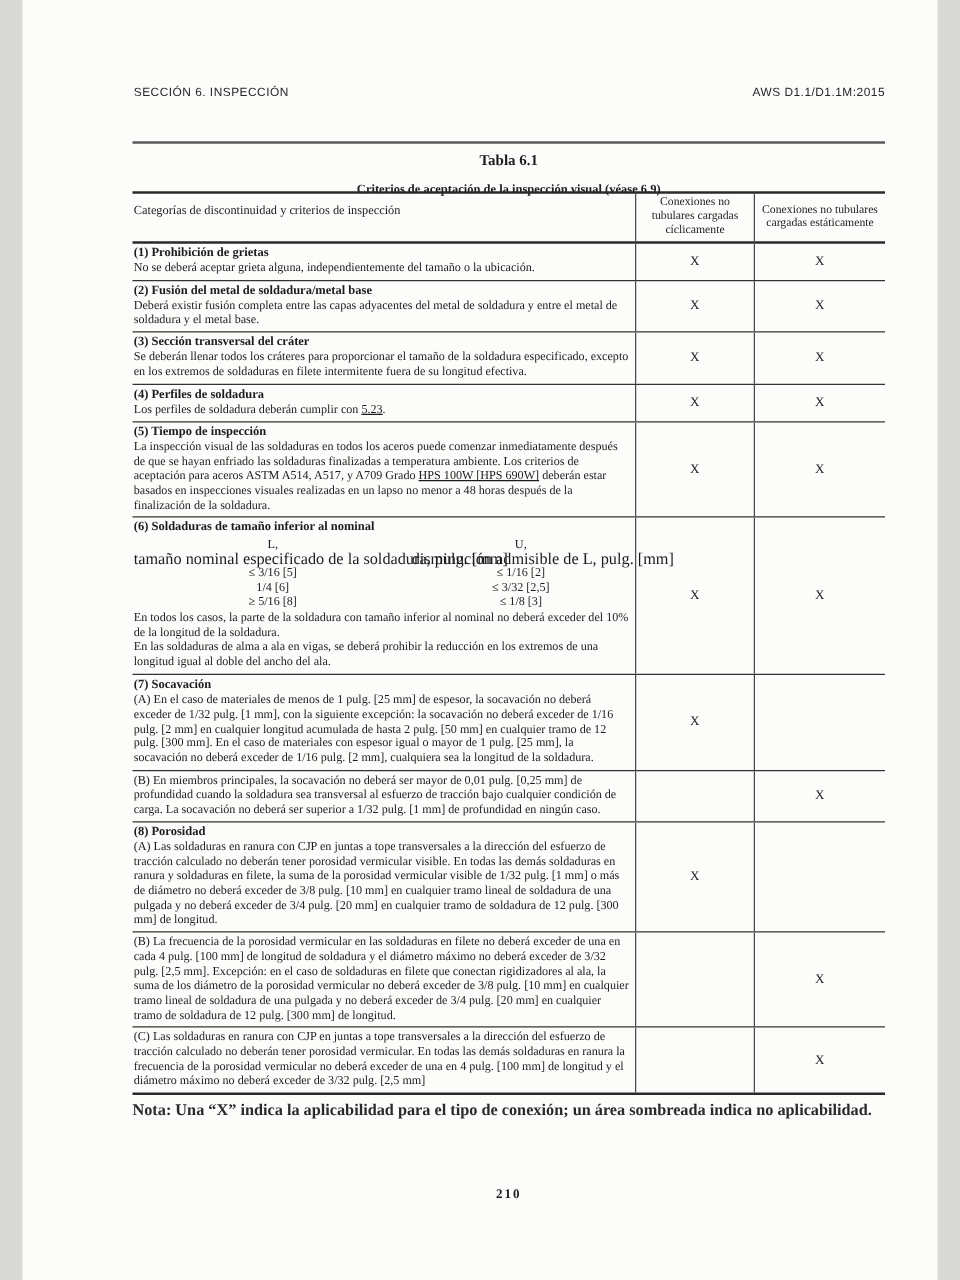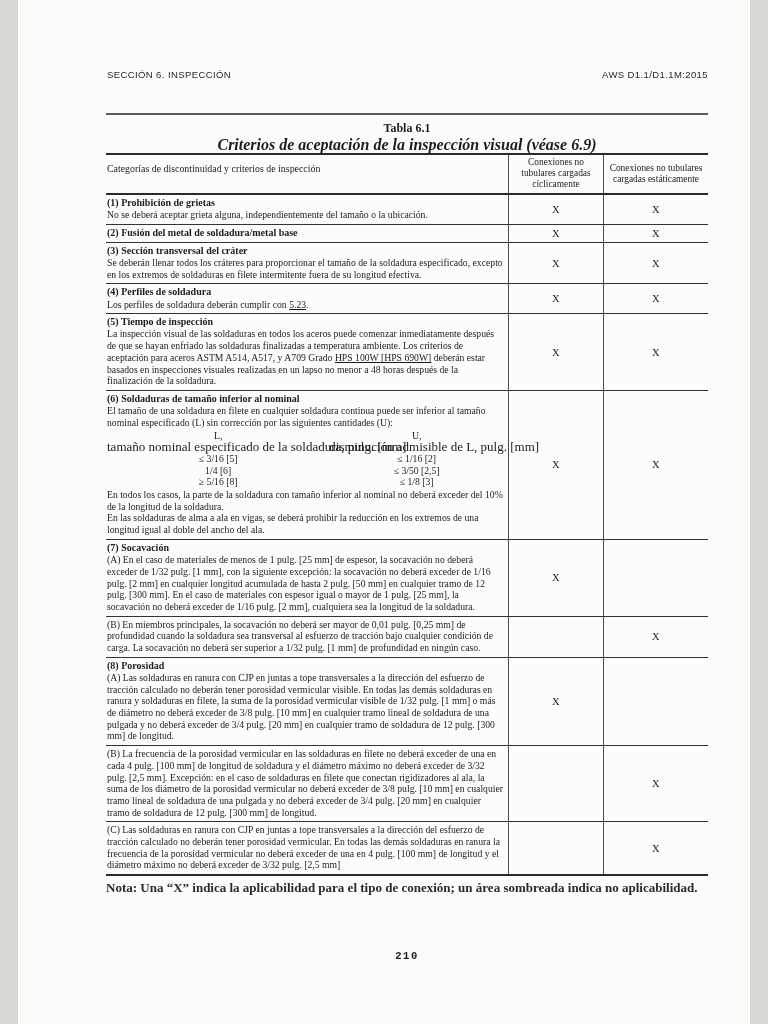--- a/index.html
+++ b/index.html
@@ -21,21 +21,21 @@
   }
   .pre-title-rule {
     position: absolute; top: 113px; left: 88px; width: 602px;
     border-top: 2px solid #3d3d3d; opacity: 0.85;
   }
   .title-wrap {
     position: absolute; top: 121px; left: 88px; width: 602px;
     text-align: center; font-weight: 700;
   }
   .title-1 { font-size: 12px; }
-  .title-2 { font-size: 16px; margin-top: 0; font-style: italic; }
+  .title-2 { font-size: 10px; margin-top: 10px; }
 
   .content { position: absolute; top: 153px; left: 88px; width: 602px; }
   .tbl { border-top: 2.5px solid #2a2a2a; border-bottom: 2.5px solid #2a2a2a; }
   .thead, .trow { display: grid; grid-template-columns: 402px 95px 105px; }
   .thead { border-bottom: 2px solid #2a2a2a; }
   .hcrit {
     display: flex; align-items: flex-end;
     padding: 2px 2px 18px 1px; font-size: 9.9px; line-height: 11.5px;
   }
   .hmark {
@@ -55,21 +55,21 @@
   }
   .sub { display: grid; grid-template-columns: 56% 44%; text-align: center; margin: 1px 0; }
   .sub-col { }
   .sub-h { font-size: 9.8px; line-height: 11.7px; }
   .sub-d { font-size: 13px; line-height: 11.7px; white-space: nowrap; }
   .sub-v { font-size: 9.7px; line-height: 11.7px; }
   .u { text-decoration: underline; text-underline-offset: 1px; }
   .note { margin-top: 4px; font-size: 13px; color: #2a2a2a; font-weight: bold; }
   .pageno {
     position: absolute; top: 950px; left: 88px; width: 602px;
-    text-align: center; font-size: 10.5px; letter-spacing: 1.5px; font-weight: 600; font-family: Liberation Mono, monospace;
+    text-align: center; font-size: 10.5px; letter-spacing: 1.5px; font-weight: 600;
   }
 </style>
 </head>
 <body>
 
 <div class="page">
 
   <div class="running-head">
     <span>SECCIÓN 6. INSPECCIÓN</span>
     <span>AWS D1.1/D1.1M:2015</span>
@@ -96,20 +96,21 @@
           <div class="rh">(1) Prohibición de grietas</div>
           <div class="rb">No se deberá aceptar grieta alguna, independientemente del tamaño o la ubicación.</div>
         </div>
         <div class="cmark">X</div>
         <div class="cmark">X</div>
       </div>
 
       <div class="trow">
         <div class="cmain">
           <div class="rh">(2) Fusión del metal de soldadura/metal base</div>
+          <div class="rb">Deberá existir fusión completa entre las capas adyacentes del metal de soldadura y entre el metal de soldadura y el metal base.</div>
         </div>
         <div class="cmark">X</div>
         <div class="cmark">X</div>
       </div>
 
       <div class="trow">
         <div class="cmain">
           <div class="rh">(3) Sección transversal del cráter</div>
           <div class="rb">Se deberán llenar todos los cráteres para proporcionar el tamaño de la soldadura especificado, excepto en los extremos de soldaduras en filete intermitente fuera de su longitud efectiva.</div>
         </div>
@@ -131,34 +132,33 @@
           <div class="rh">(5) Tiempo de inspección</div>
           <div class="rb"><span>La inspección visual de las soldaduras en todos los aceros puede comenzar inmediatamente después de que se hayan enfriado las soldaduras finalizadas a temperatura ambiente. Los criterios de aceptación para aceros ASTM A514, A517, y A709 Grado </span><span class="u">HPS 100W [HPS 690W]</span><span> deberán estar basados en inspecciones visuales realizadas en un lapso no menor a 48 horas después de la finalización de la soldadura.</span></div>
         </div>
         <div class="cmark">X</div>
         <div class="cmark">X</div>
       </div>
 
       <div class="trow">
         <div class="cmain">
           <div class="rh">(6) Soldaduras de tamaño inferior al nominal</div>
-          <div class="rb">El tamaño de una soldadura en filete en cualquier soldadura continua puede ser inferior al tamaño nominal especificado (L) sin corrección por las siguientes cantidades (U):</div>
           <div class="sub">
             <div class="sub-col">
               <div class="sub-h">L,</div>
               <div class="sub-d">tamaño nominal especificado de la soldadura, pulg. [mm]</div>
               <div class="sub-v">≤ 3/16 [5]</div>
               <div class="sub-v">1/4 [6]</div>
               <div class="sub-v">≥ 5/16 [8]</div>
             </div>
             <div class="sub-col">
               <div class="sub-h">U,</div>
               <div class="sub-d">disminución admisible de L, pulg. [mm]</div>
               <div class="sub-v">≤ 1/16 [2]</div>
-              <div class="sub-v">≤ 3/50 [2,5]</div>
+              <div class="sub-v">≤ 3/32 [2,5]</div>
               <div class="sub-v">≤ 1/8 [3]</div>
             </div>
           </div>
           <div class="rb">En todos los casos, la parte de la soldadura con tamaño inferior al nominal no deberá exceder del 10% de la longitud de la soldadura.</div>
           <div class="rb">En las soldaduras de alma a ala en vigas, se deberá prohibir la reducción en los extremos de una longitud igual al doble del ancho del ala.</div>
         </div>
         <div class="cmark">X</div>
         <div class="cmark">X</div>
       </div>
 

